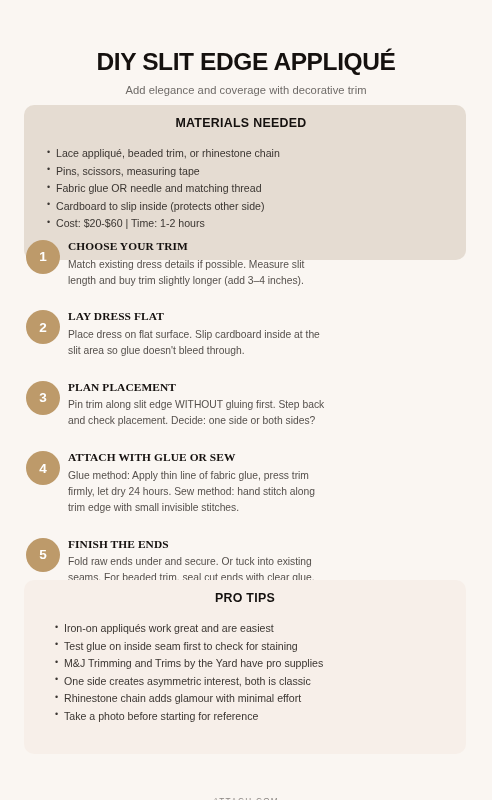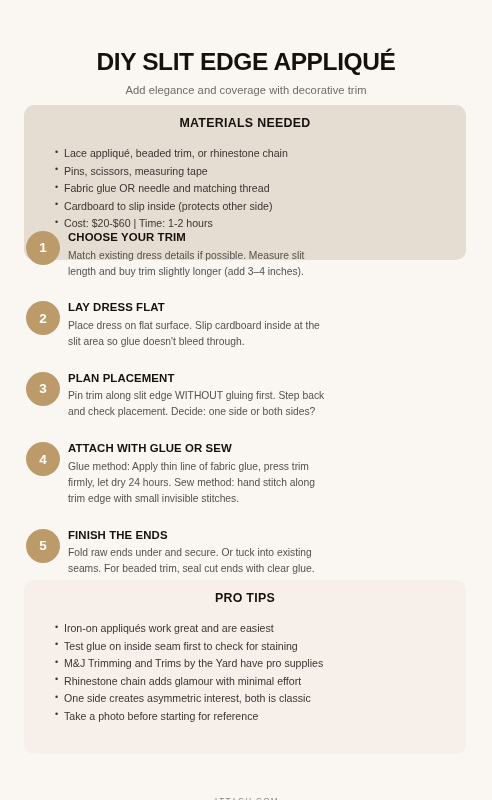--- a/index.html
+++ b/index.html
@@ -50,21 +50,21 @@
   .card {
     position: absolute;
     left: 24px;
     width: 442px;
     box-sizing: border-box;
     border-radius: 10px;
   }
   .materials-card {
     top: 82px;
     background: #e5dcd2;
-    padding: 11px 16px 12px 16px;
+    padding: 11px 16px 12px 8px;
   }
   .protips-card {
     top: 557px;
     background: #f7efe9;
     padding: 11px 16px 14px 16px;
   }
   .card-heading {
     text-align: center;
     font-size: 12.4px;
     font-weight: 700;
@@ -124,22 +124,23 @@
     display: flex;
     align-items: center;
     justify-content: center;
     line-height: 1;
   }
   .step-title {
     font-size: 11.4px;
     font-weight: 700;
     letter-spacing: 0.1px;
     color: #15110f;
-    margin: 9px 0 4px 0;
+    margin: 18px 0 4px 0;
     line-height: 1.1;
+    font-family: Liberation Serif, serif;
   }
   .step-desc {
     font-size: 10.3px;
     line-height: 1.55;
     color: #55504c;
     max-width: 258px;
   }
 
   
   .footer {
@@ -213,21 +214,21 @@
     </div>
 
   </div>
 
   <div class="card protips-card">
     <div class="card-heading">PRO TIPS</div>
     <ul class="card-list">
       <li>Iron-on appliqués work great and are easiest</li>
       <li>Test glue on inside seam first to check for staining</li>
       <li>M&amp;J Trimming and Trims by the Yard have pro supplies</li>
+      <li>One side creates asymmetric interest, both is classic</li>
       <li>Rhinestone chain adds glamour with minimal effort</li>
-      <li>One side creates asymmetric interest, both is classic</li>
       <li>Take a photo before starting for reference</li>
     </ul>
   </div>
 
   <div class="footer">ATTACH.COM</div>
 
 </div>
 
 </body></html>

